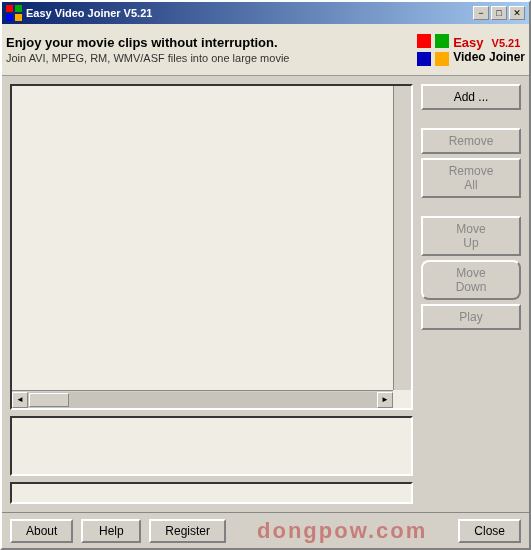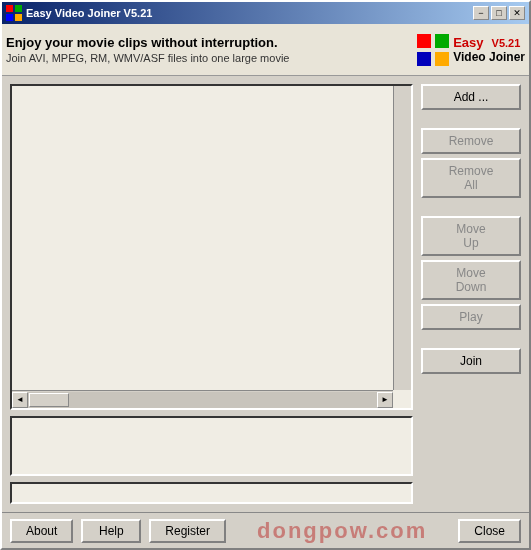--- a/index.html
+++ b/index.html
@@ -370,24 +370,23 @@
         <div class="output-path-container"></div>
       </div>
 
       <div class="right-panel">
         <button class="win-button">Add ...</button>
         <div class="spacer"></div>
         <button class="win-button disabled" style="color:#888;">Remove</button>
         <button class="win-button disabled" style="color:#888;">Remove All</button>
         <div class="spacer"></div>
         <button class="win-button disabled" style="color:#888;">Move Up</button>
-        <button class="win-button disabled" style="color:#888;">Move Down</button>
+        <button class="win-button disabled" style="color:#888;border-radius:8px;">Move Down</button>
         <button class="win-button disabled" style="color:#888;">Play</button>
         <div class="spacer"></div>
-        <button class="win-button">Join</button>
       </div>
     </div>
   </div>
 
   <div class="footer">
     <button class="footer-btn">About</button>
     <button class="footer-btn">Help</button>
     <button class="footer-btn">Register</button>
     <span class="watermark">dongpow.com</span>
     <button class="footer-btn">Close</button>

